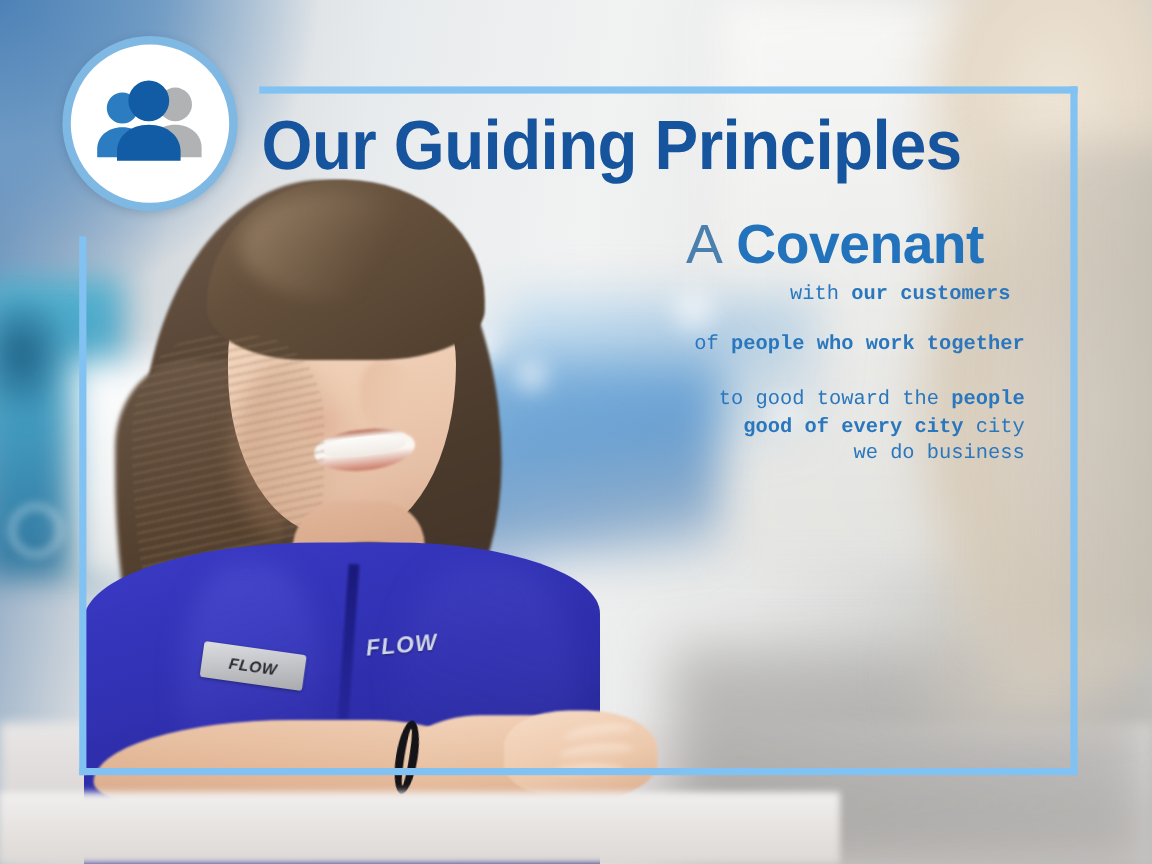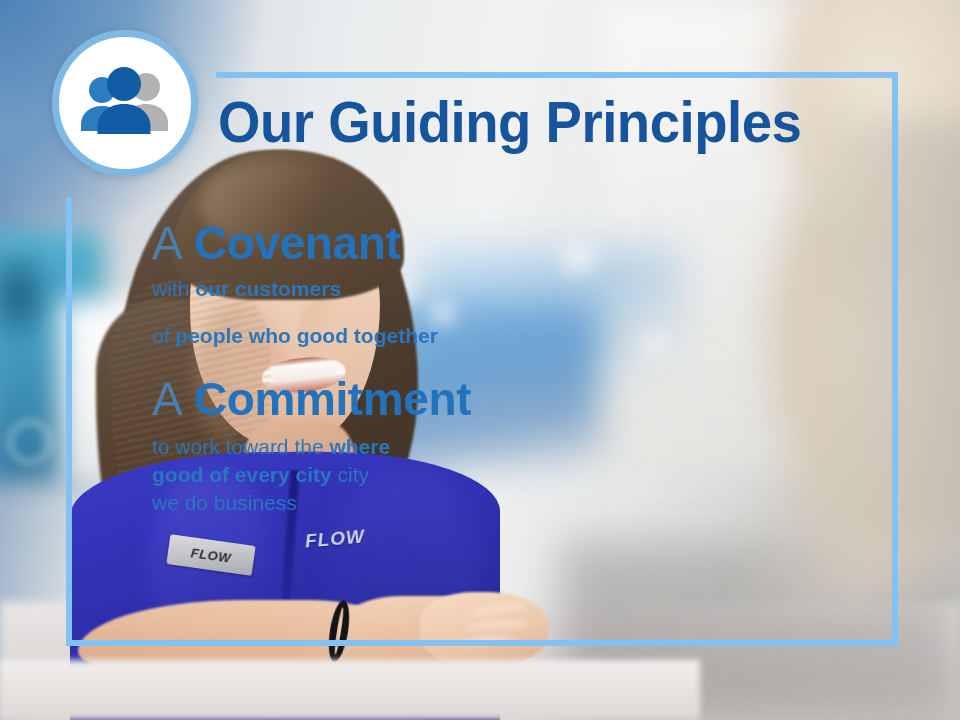--- a/index.html
+++ b/index.html
@@ -305,49 +305,49 @@
     font-size:58px;
     line-height:1;
     letter-spacing:-0.5px;
     color:#17549E;
     transform:scaleX(.94);
     transform-origin:left center;
     white-space:nowrap;
   }
 
   .principles {
-    position:absolute; left:152px; top:178px;
+    position:absolute; left:140px; top:178px;
     width:742px;
-    text-align:left;
+    text-align:right;
     padding-right:28px;
-    margin-top:40px;
   }
   .principle { margin-bottom:4px; }
   .p-title {
     font-size:46px;
     line-height:1.12;
     color:#2A77BE;
     white-space:nowrap;
   }
   .p-article {
     font-weight:400;
     color:#4a7fae;
     letter-spacing:.5px;
   }
   .p-word {
     font-weight:700;
     color:#2272BC;
     letter-spacing:-0.4px;
   }
   .p-sub {
-    font-size:21px;
+    font-size:17px;
     line-height:1.32;
     color:#2A77BE;
     font-weight:400;
     margin-top:5px;
+    font-family:Liberation Mono, monospace;
   }
   .p-sub b { font-weight:700; }
 
   .p1 { margin-right:34px; }
   .p1 .p-sub { margin-right:-22px; }
   .p2 { margin-top:20px; margin-right:0; }
   .p2 .p-sub { margin-top:8px; }
   .p3 { margin-top:24px; }
   .p3 .p-sub { margin-top:8px; }
 </style>
@@ -444,31 +444,27 @@
         <span class="p-article">A </span>
         <span class="p-word">Covenant</span>
       </div>
       <div class="p-sub">
         <div><span>with </span><b>our customers</b></div>
       </div>
     </div>
 
     <div class="principle p2">
       <div class="p-sub">
-        <div><span>of </span><b>people who good together</b></div>
+        <div><span>of </span><b>people who work together</b></div>
       </div>
     </div>
 
     <div class="principle p3">
-      <div class="p-title">
-        <span class="p-article">A </span>
-        <span class="p-word">Commitment</span>
-      </div>
       <div class="p-sub">
-        <div><span>to work toward the </span><b>where</b></div>
+        <div><span>to good toward the </span><b>people</b></div>
         <div><b>good of every city</b><span> city</span></div>
         <div>we do business</div>
       </div>
     </div>
 
   </div>
 
 </div>
 
 </body></html>

